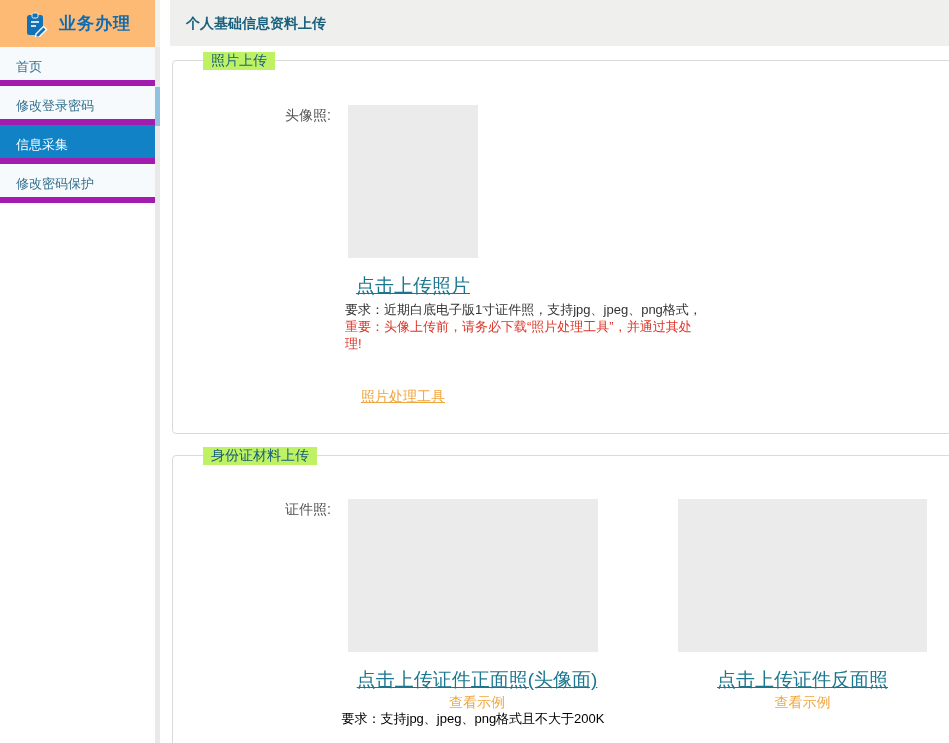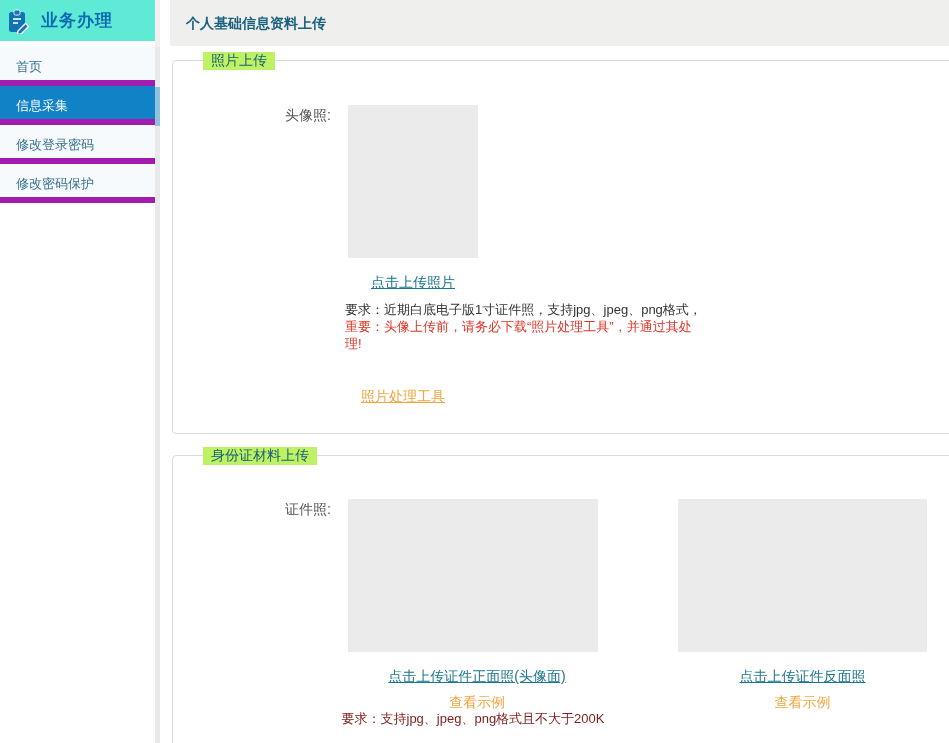--- a/index.html
+++ b/index.html
@@ -2,22 +2,22 @@
 <html><head>
 <meta charset="utf-8">
 <style>
   * { margin:0; padding:0; box-sizing:border-box; }
   html,body { background:#fff; }
   body { font-family:"Liberation Sans","DejaVu Sans",sans-serif; }
   .page { position:relative; width:949px; height:743px; overflow:hidden; background:#fff; }
 
   
   .sidebar { position:absolute; left:0; top:0; width:160px; height:743px; background:#fff; }
-  .sidebar-header { position:absolute; left:0; top:0; width:160px; height:41px;
-    background:#5eead4; display:flex; align-items:center; padding-left:6px; }
+  .sidebar-header { position:absolute; left:0; top:0; width:160px; height:47px;
+    background:#fdba74; display:flex; align-items:center; padding-left:24px; }
   .logo { width:26px; height:26px; margin-right:9px; display:inline-flex; }
   .sidebar-title { color:#0d6bb4; font-size:17px; font-weight:bold; letter-spacing:1px; }
   .side-nav { position:absolute; left:0; top:47px; width:160px; }
   .side-item { height:39px; line-height:39px; padding-left:16px; font-size:13px;
     color:#34708e; background:#f6fafc; border-bottom:6px solid #a21caf; cursor:pointer; }
   .side-item.active { background:#1182c5; color:#ffffff; }
   
   .side-strip { position:absolute; left:155px; top:0; width:5px; height:743px; background:#e9e9e9; }
   .strip-seg-header { position:absolute; left:0; top:0; width:5px; height:47px; background:#f2f1ef; }
   .strip-seg-active { position:absolute; left:0; top:87px; width:5px; height:39px; background:#8fc2de; }
@@ -33,37 +33,37 @@
   .fs2 { top:455px; height:380px; }
   .fs-legend { position:absolute; top:-9px; left:30px; background:#bef264; padding:0 8px;
     color:#175e78; font-size:14px; font-weight:normal; white-space:nowrap; }
 
   .lbl { position:absolute; font-size:14px; color:#555; white-space:nowrap; }
   .box { position:absolute; background:#ebebeb; cursor:pointer; }
   .avatar-box { left:175px; top:44px; width:130px; height:153px; }
   .id-front-box { left:175px; top:43px; width:250px; height:153px; }
   .id-back-box  { left:505px; top:43px; width:249px; height:153px; }
 
-  .tlink { color:#1a768e; font-size:14px; text-decoration:underline; cursor:pointer; white-space:nowrap; }
+  .tlink { color:#1a768e; font-size:19px; text-decoration:underline; cursor:pointer; white-space:nowrap; }
   .olink { color:#f0a53e; font-size:14px; cursor:pointer; white-space:nowrap; }
   .olink.u { text-decoration:underline; }
 
   .center-row { position:absolute; text-align:center; }
   .upload-photo-row { left:175px; top:212px; width:130px; }
   .rowA { left:179px; width:250px; }
   .rowB { left:505px; width:249px; }
   .link-row2 { top:211px; }
   .exam-row { top:237px; }
 
   .req { position:absolute; left:172px; top:240px; width:360px; font-size:13px;
     color:#333; line-height:17px; }
   .req .red { color:#dd3427; }
   .tool-row { position:absolute; left:188px; top:326px; }
   .req2 { position:absolute; left:130px; top:254px; width:340px; text-align:center;
-    font-size:13px; color:#7f1d1d; white-space:nowrap; }
+    font-size:13px; color:#000000; white-space:nowrap; }
 </style>
 </head>
 <body>
 
 <div class="page">
 
   <aside class="sidebar">
     <div class="sidebar-header">
       <span class="logo">
         <svg viewBox="0 0 26 26" width="26" height="26">
@@ -71,22 +71,22 @@
           <rect x="8" y="2" width="6" height="5" rx="1.5" fill="#1272b6" stroke="#efeeec" stroke-width="1"></rect>
           <line x1="7" y1="11" x2="15" y2="11" stroke="#ffffff" stroke-width="1.6"></line>
           <line x1="7" y1="15" x2="12" y2="15" stroke="#ffffff" stroke-width="1.6"></line>
           <path d="M12 23 L19.5 15.5 L22.5 18.5 L15 26 L11.5 26.5 Z" fill="#1272b6" stroke="#ffffff" stroke-width="1.4"></path>
         </svg>
       </span>
       <span class="sidebar-title">业务办理</span>
     </div>
     <nav class="side-nav">
       <div class="side-item">首页</div>
+      <div class="side-item">修改登录密码</div>
       <div class="side-item active">信息采集</div>
-      <div class="side-item">修改登录密码</div>
       <div class="side-item">修改密码保护</div>
     </nav>
     <div class="side-strip">
       <div class="strip-seg-header"></div>
       <div class="strip-seg-active"></div>
     </div>
   </aside>
 
   <div class="topbar">
     <span class="title">个人基础信息资料上传</span>

